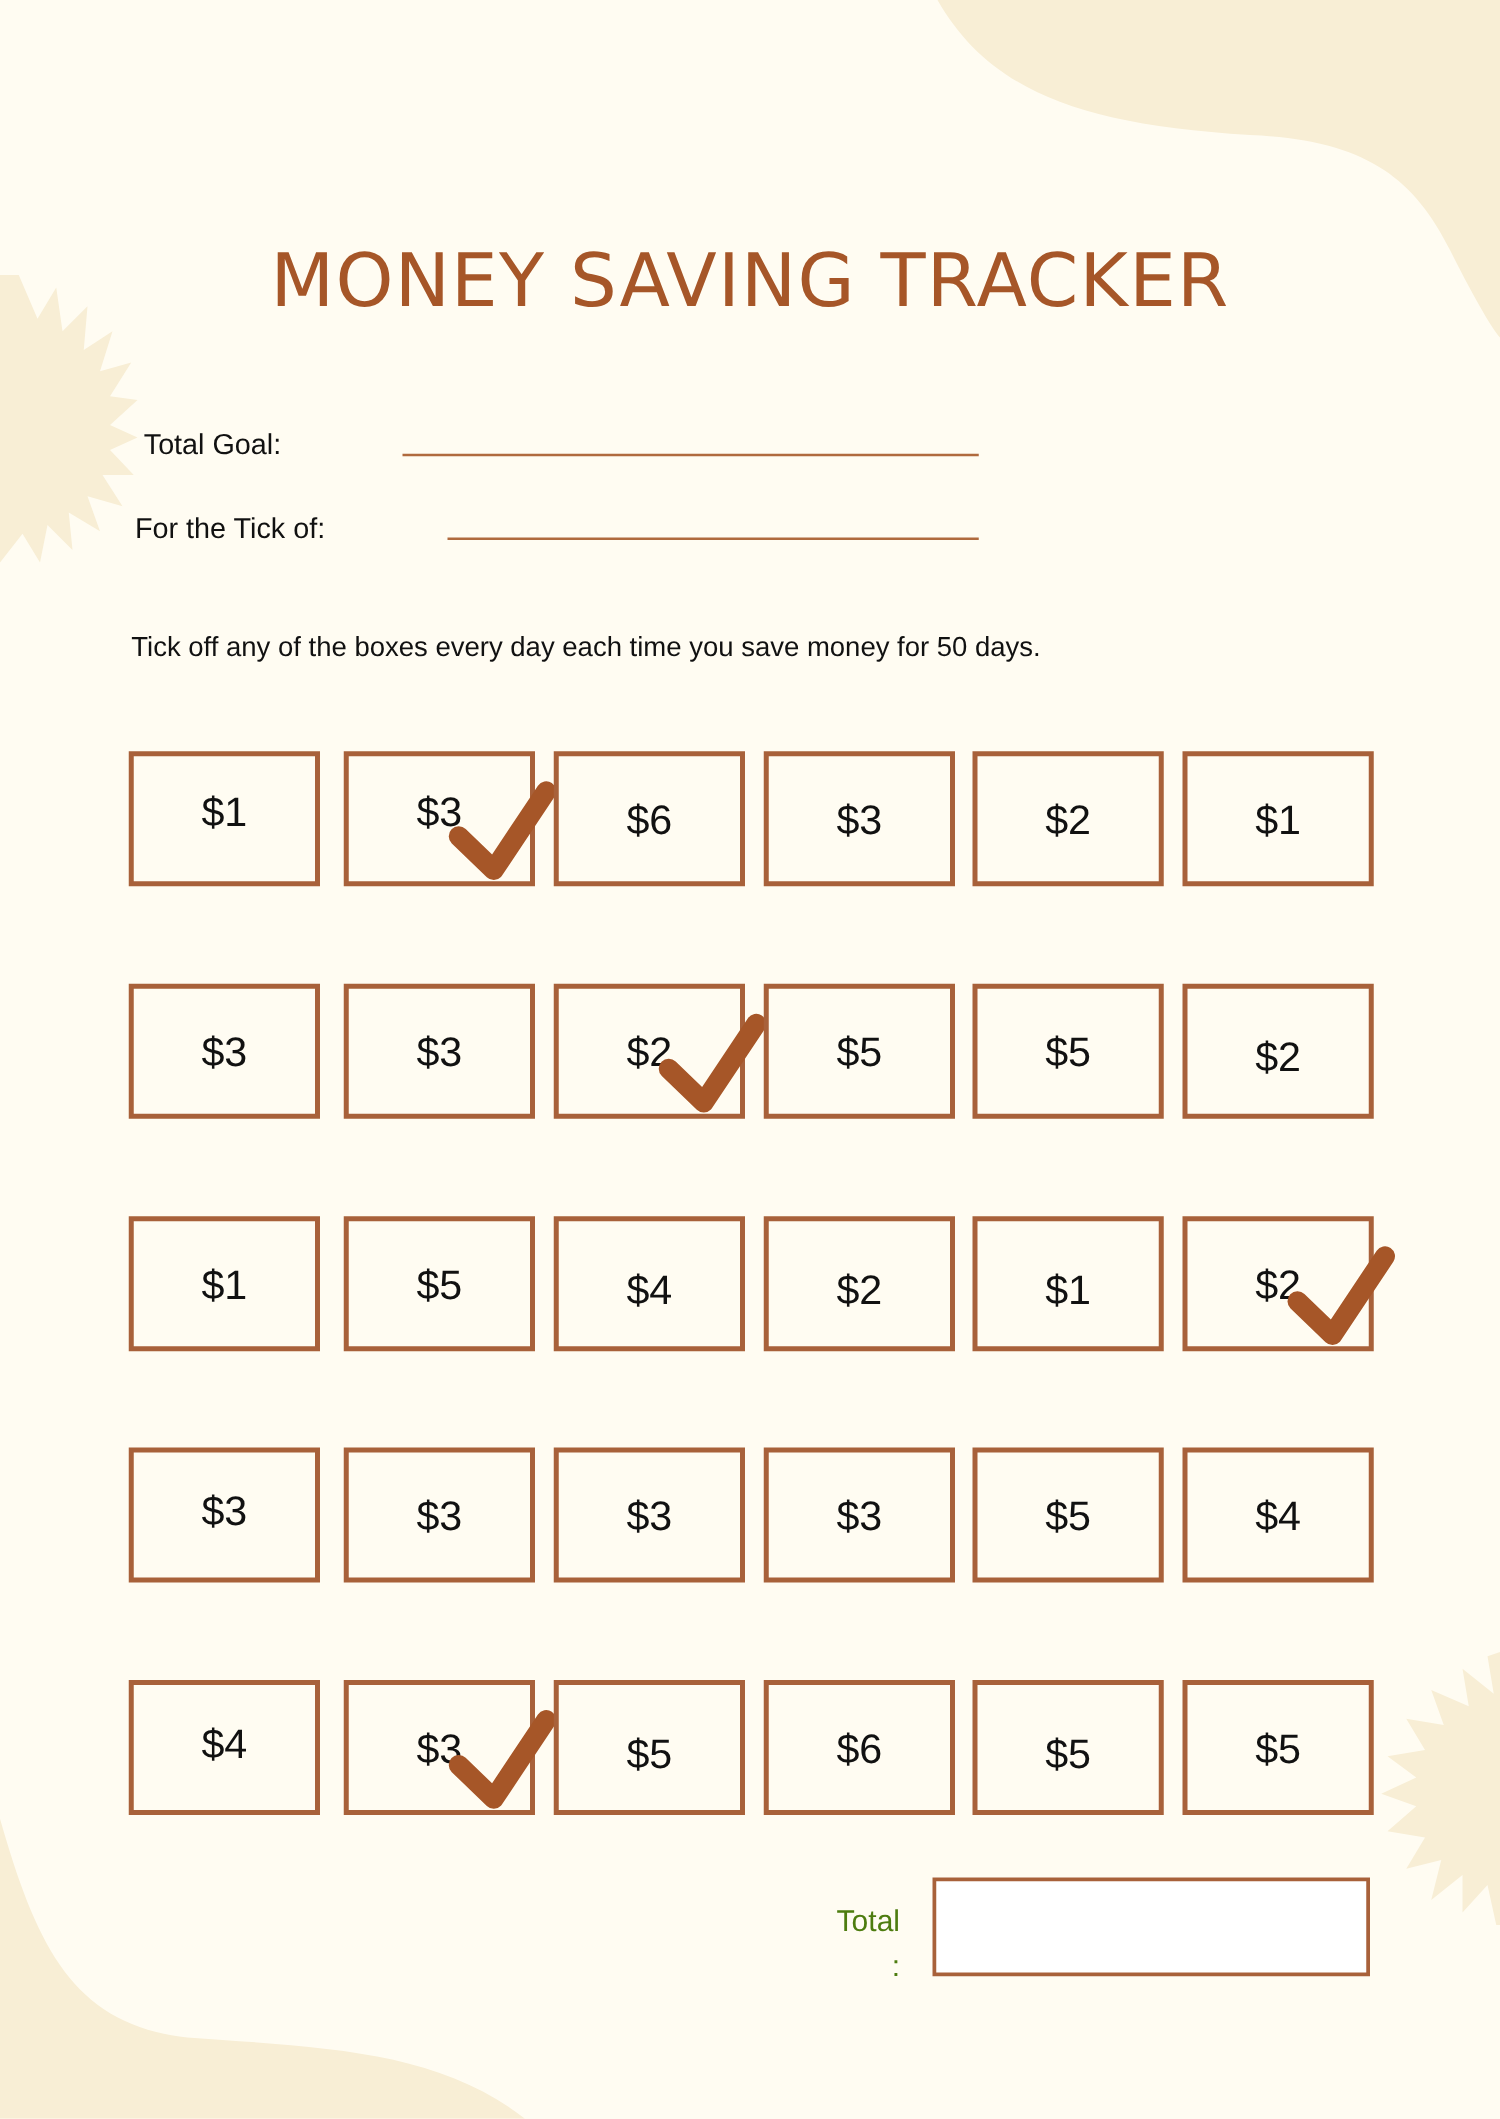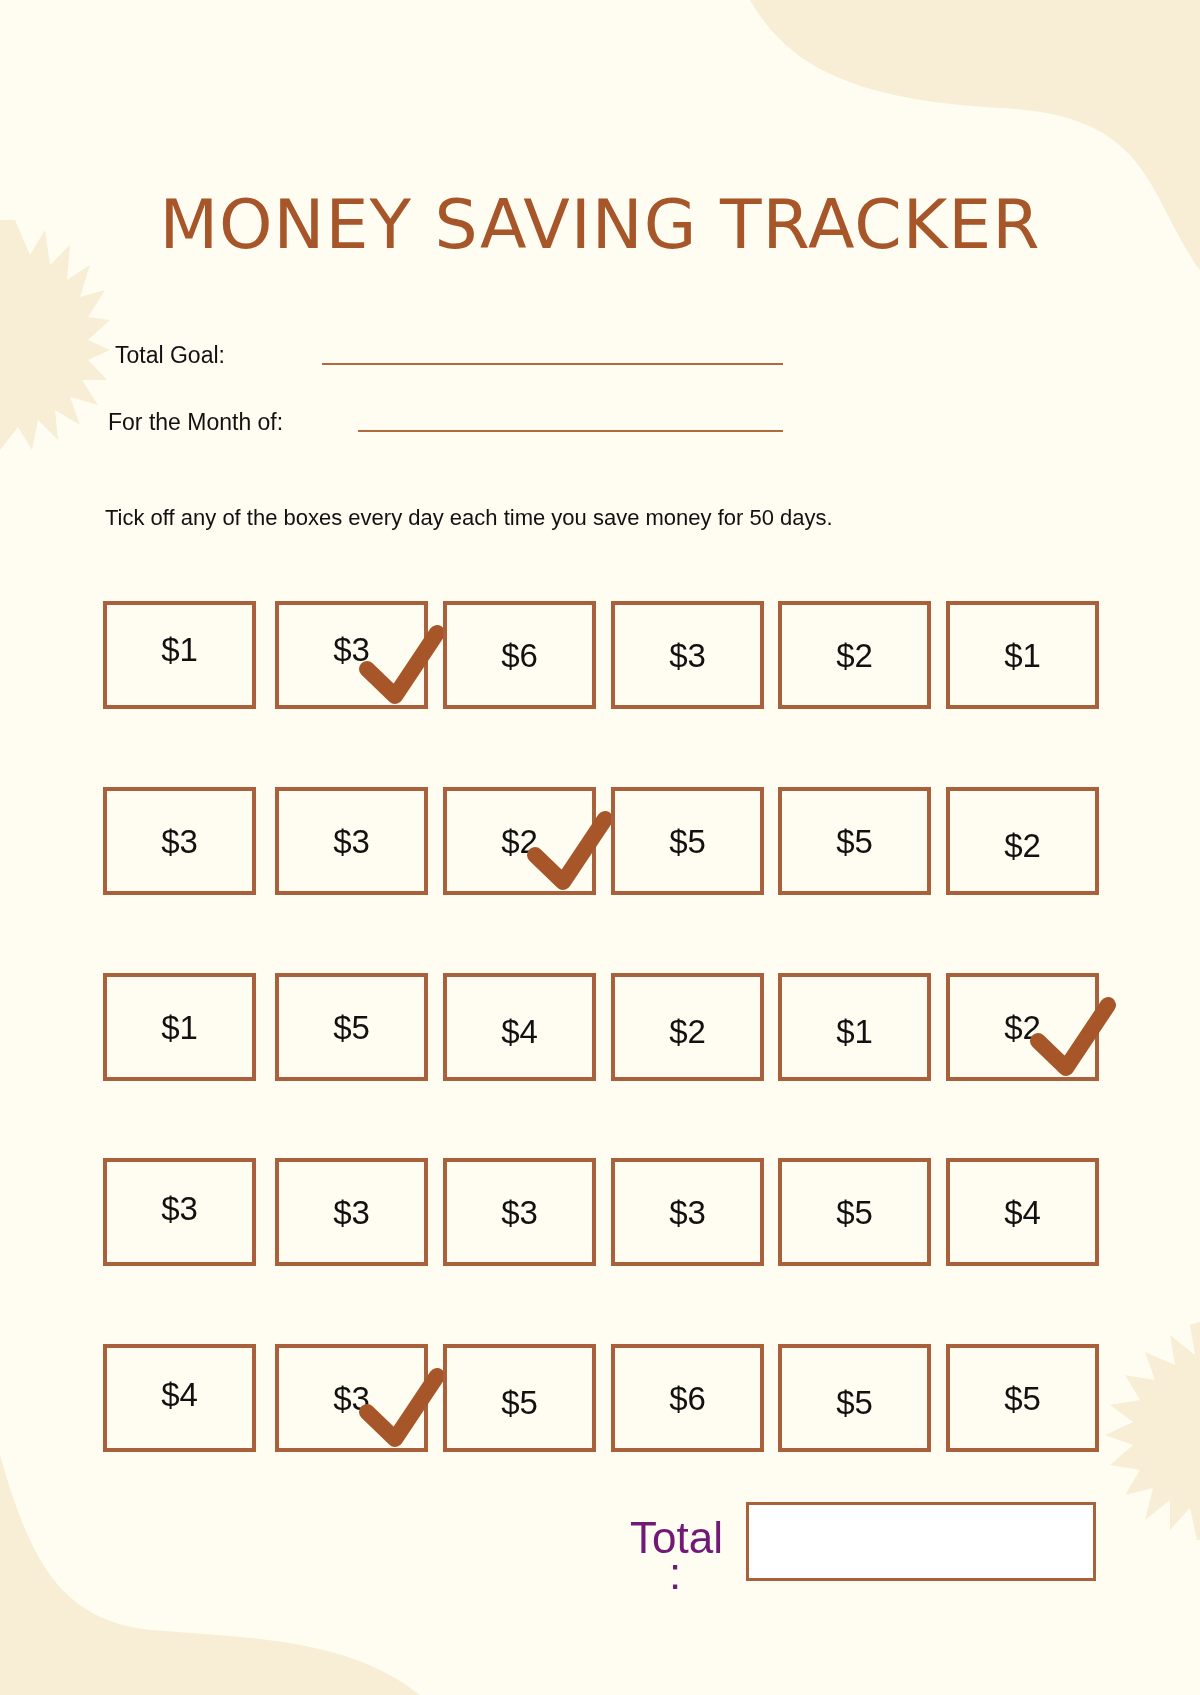--- a/index.html
+++ b/index.html
@@ -1,25 +1,25 @@
 <!DOCTYPE html>
 <html><head>
 <meta charset="utf-8">
 <style>
   html,body{margin:0;padding:0;}
   body{width:1200px;height:1695px;position:relative;overflow:hidden;background:#fffcf2;font-family:"Liberation Sans",sans-serif;color:#111;}
   .deco{position:absolute;left:0;top:0;width:1200px;height:1695px;pointer-events:none;}
-  .title{position:absolute;left:0;width:1200px;top:185px;text-align:center;font-family:"DejaVu Sans",sans-serif;font-size:68px;letter-spacing:1px;color:#a65628;font-weight:normal;margin:0;line-height:80px;}
+  .title{position:absolute;left:0;width:1200px;top:185px;text-align:center;font-family:"DejaVu Sans",sans-serif;font-size:59px;letter-spacing:1px;color:#a65628;font-weight:normal;margin:0;line-height:80px;}
   .field-label{position:absolute;font-size:23px;color:#111;}
   .field-line{position:absolute;height:0;border-top:2px solid #b06a3e;}
   .instr{position:absolute;left:105px;top:505px;font-size:22px;color:#111;}
   .box{position:absolute;width:145px;height:100px;border:4px solid #a8613a;box-sizing:content-box;background:transparent;cursor:pointer;}
   .box .amt{position:absolute;left:0;right:0;text-align:center;font-size:33px;color:#111;}
   .check{position:absolute;pointer-events:none;}
-  .total-label{position:absolute;left:630px;top:1520px;width:90px;text-align:center;font-size:44px;line-height:36px;color:#701a75;}
+  .total-label{position:absolute;left:630px;top:1520px;width:90px;text-align:right;font-size:24px;line-height:36px;color:#4d7c0f;}
   .total-box{position:absolute;left:746px;top:1502px;width:344px;height:73px;border:3px solid #a8613a;background:#ffffff;}
 </style>
 </head>
 <body>
 
 <svg class="deco" viewBox="0 0 1200 1695" xmlns="http://www.w3.org/2000/svg">
 
   <path d="M750 0 C790 70 860 100 1000 108 C1090 112 1130 140 1160 200 C1180 240 1195 265 1200 270 L1200 0 Z" fill="#f8eed5"></path>
 
   <path d="M0 1455 C30 1560 60 1620 150 1630 C260 1638 350 1640 420 1695 L0 1695 Z" fill="#f8eed5"></path>
@@ -31,21 +31,21 @@
   <g transform="translate(1205,1430)">
     <polygon fill="#f8eed5" points="-15,-105 -10,-75 -35,-95 -30,-65 -60,-78 -50,-50 -80,-55 -65,-30 -95,-25 -72,-8 -100,5 -72,15 -95,35 -65,40 -80,65 -52,58 -60,90 -35,70 -35,100 -15,78 -8,110 0,110 0,-110"></polygon>
   </g>
 </svg>
 
 <h1 class="title">MONEY SAVING TRACKER</h1>
 
 <span class="field-label" style="left:115px;top:342px;">Total Goal:</span>
 <div class="field-line" style="left:322px;top:363px;width:461px;"></div>
 
-<span class="field-label" style="left:108px;top:409px;">For the Month of:</span>
+<span class="field-label" style="left:108px;top:409px;">For the Tick of:</span>
 <div class="field-line" style="left:358px;top:430px;width:425px;"></div>
 
 <div class="instr">Tick off any of the boxes every day each time you save money for 50 days.</div>
 
 <div id="grid">
     <div class="box" style="left: 103px; top: 601px;">
       <span class="amt" style="top: 26px;">$1</span>
     </div>
     <div class="box" style="left: 275px; top: 601px;">
       <span class="amt" style="top: 26px;">$3</span>

